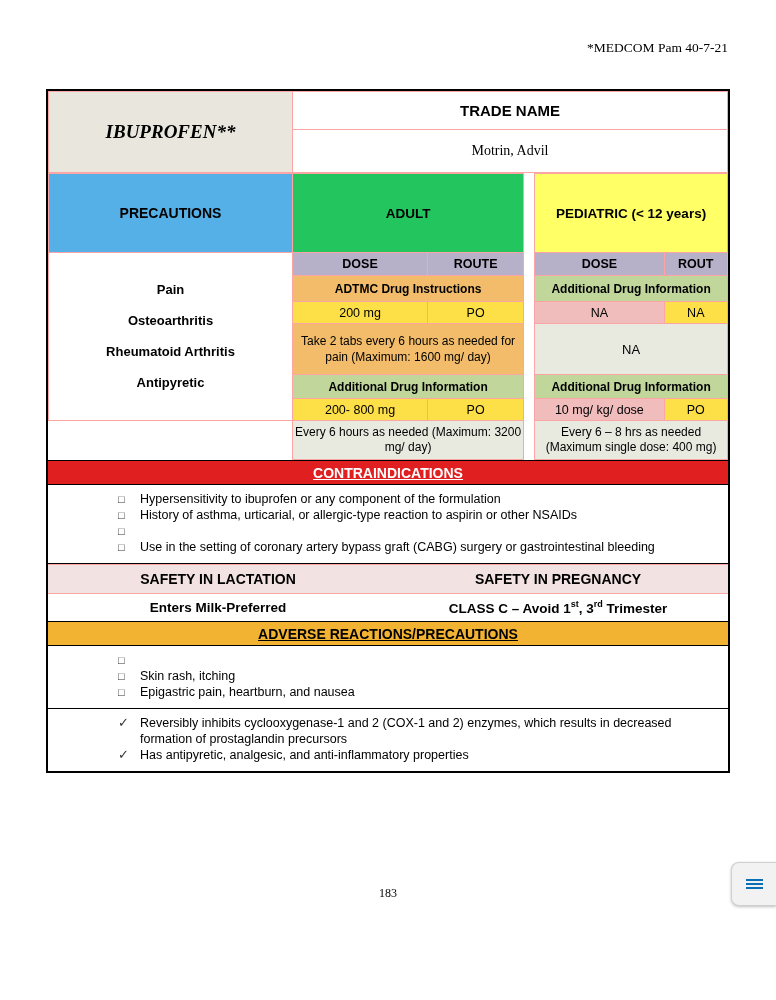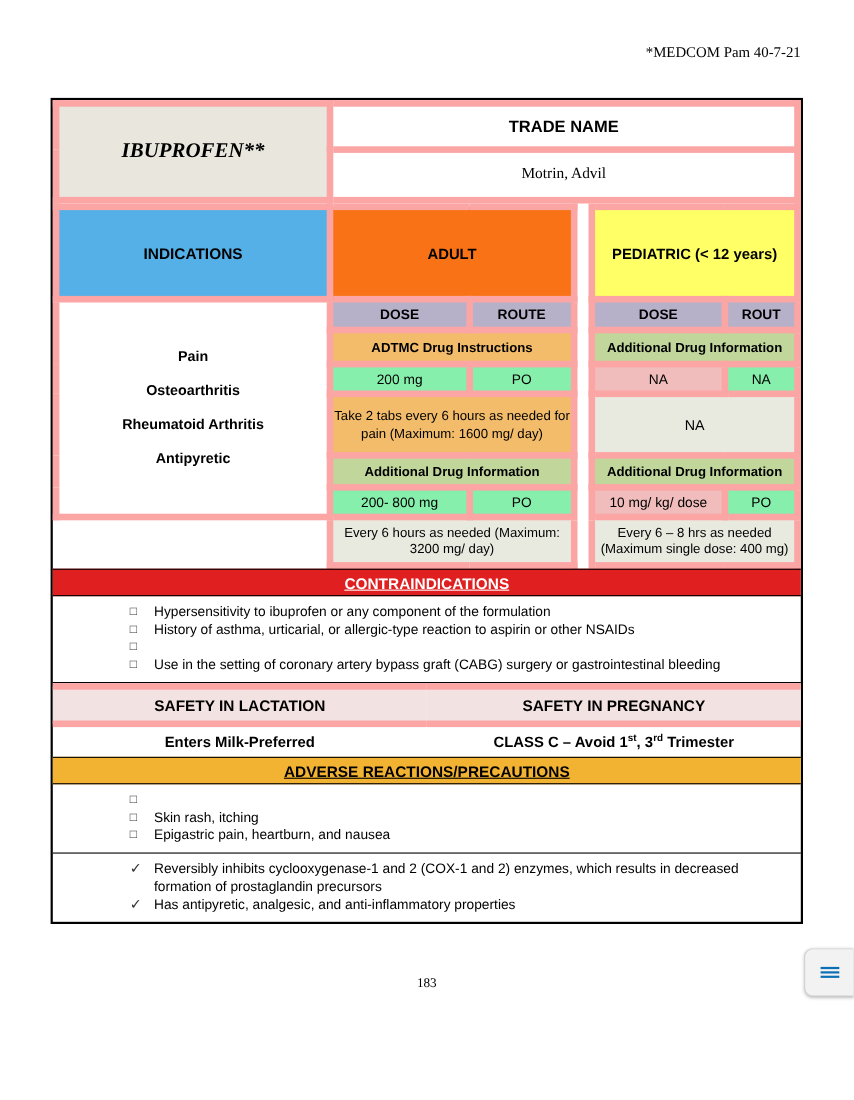--- a/index.html
+++ b/index.html
@@ -29,21 +29,21 @@
     width: 684px;
     border: 2px solid #000;
     box-sizing: border-box;
     background: #fff;
   }
   table.grid {
     border-collapse: collapse;
     width: 100%;
   }
   td, th {
-    border: 6px solid #fca5a5;
+    border: 1px solid #fca5a5;
     padding: 0;
     vertical-align: middle;
     text-align: center;
   }
 
   
   .name-cell {
     width: 243px;
     background: #e8e6dd;
     font-style: italic;
@@ -73,21 +73,21 @@
   }
   .uses-cell {
     width: 243px;
     background: #fff;
     font-weight: bold;
     font-size: 13px;
     line-height: 31px;
     padding: 4px 0 6px;
   }
   .adult-head {
-    background: #f97316;
+    background: #22c55e;
     font-weight: bold;
     font-size: 13.5px;
     height: 19px;
   }
   .ped-head {
     background: #ffff66;
     font-weight: bold;
     font-size: 13.5px;
     height: 19px;
   }
@@ -103,21 +103,21 @@
     font-size: 12px;
     height: 25px;
   }
   .addl {
     background: #c0d69a;
     font-weight: bold;
     font-size: 12px;
     height: 23px;
   }
   .dose-green {
-    background: #86efac;
+    background: #fde047;
     font-size: 12.5px;
     height: 21px;
   }
   .dose-pink {
     background: #f0bcbc;
     font-size: 12.5px;
     height: 21px;
   }
   .dose-orange {
     background: #f2bc6b;
@@ -250,21 +250,21 @@
     </tr>
     <tr>
       <td class="trade-name-val">Motrin, Advil</td>
     </tr>
   </tbody>
     </table>
 
   <table class="grid">
     <tbody>
         <tr>
-      <td class="indications-cell">INDICATIONS</td>
+      <td class="indications-cell">PRECAUTIONS</td>
       <td class="adult-head" colspan="2">ADULT</td>
       <td class="sep-col" rowspan="7"></td>
       <td class="ped-head" colspan="2">PEDIATRIC (&lt; 12 years)</td>
     </tr>
     <tr>
       <td class="uses-cell" rowspan="6">
         <div>Pain</div>
         <div>Osteoarthritis</div>
         <div>Rheumatoid Arthritis</div>
         <div>Antipyretic</div>

